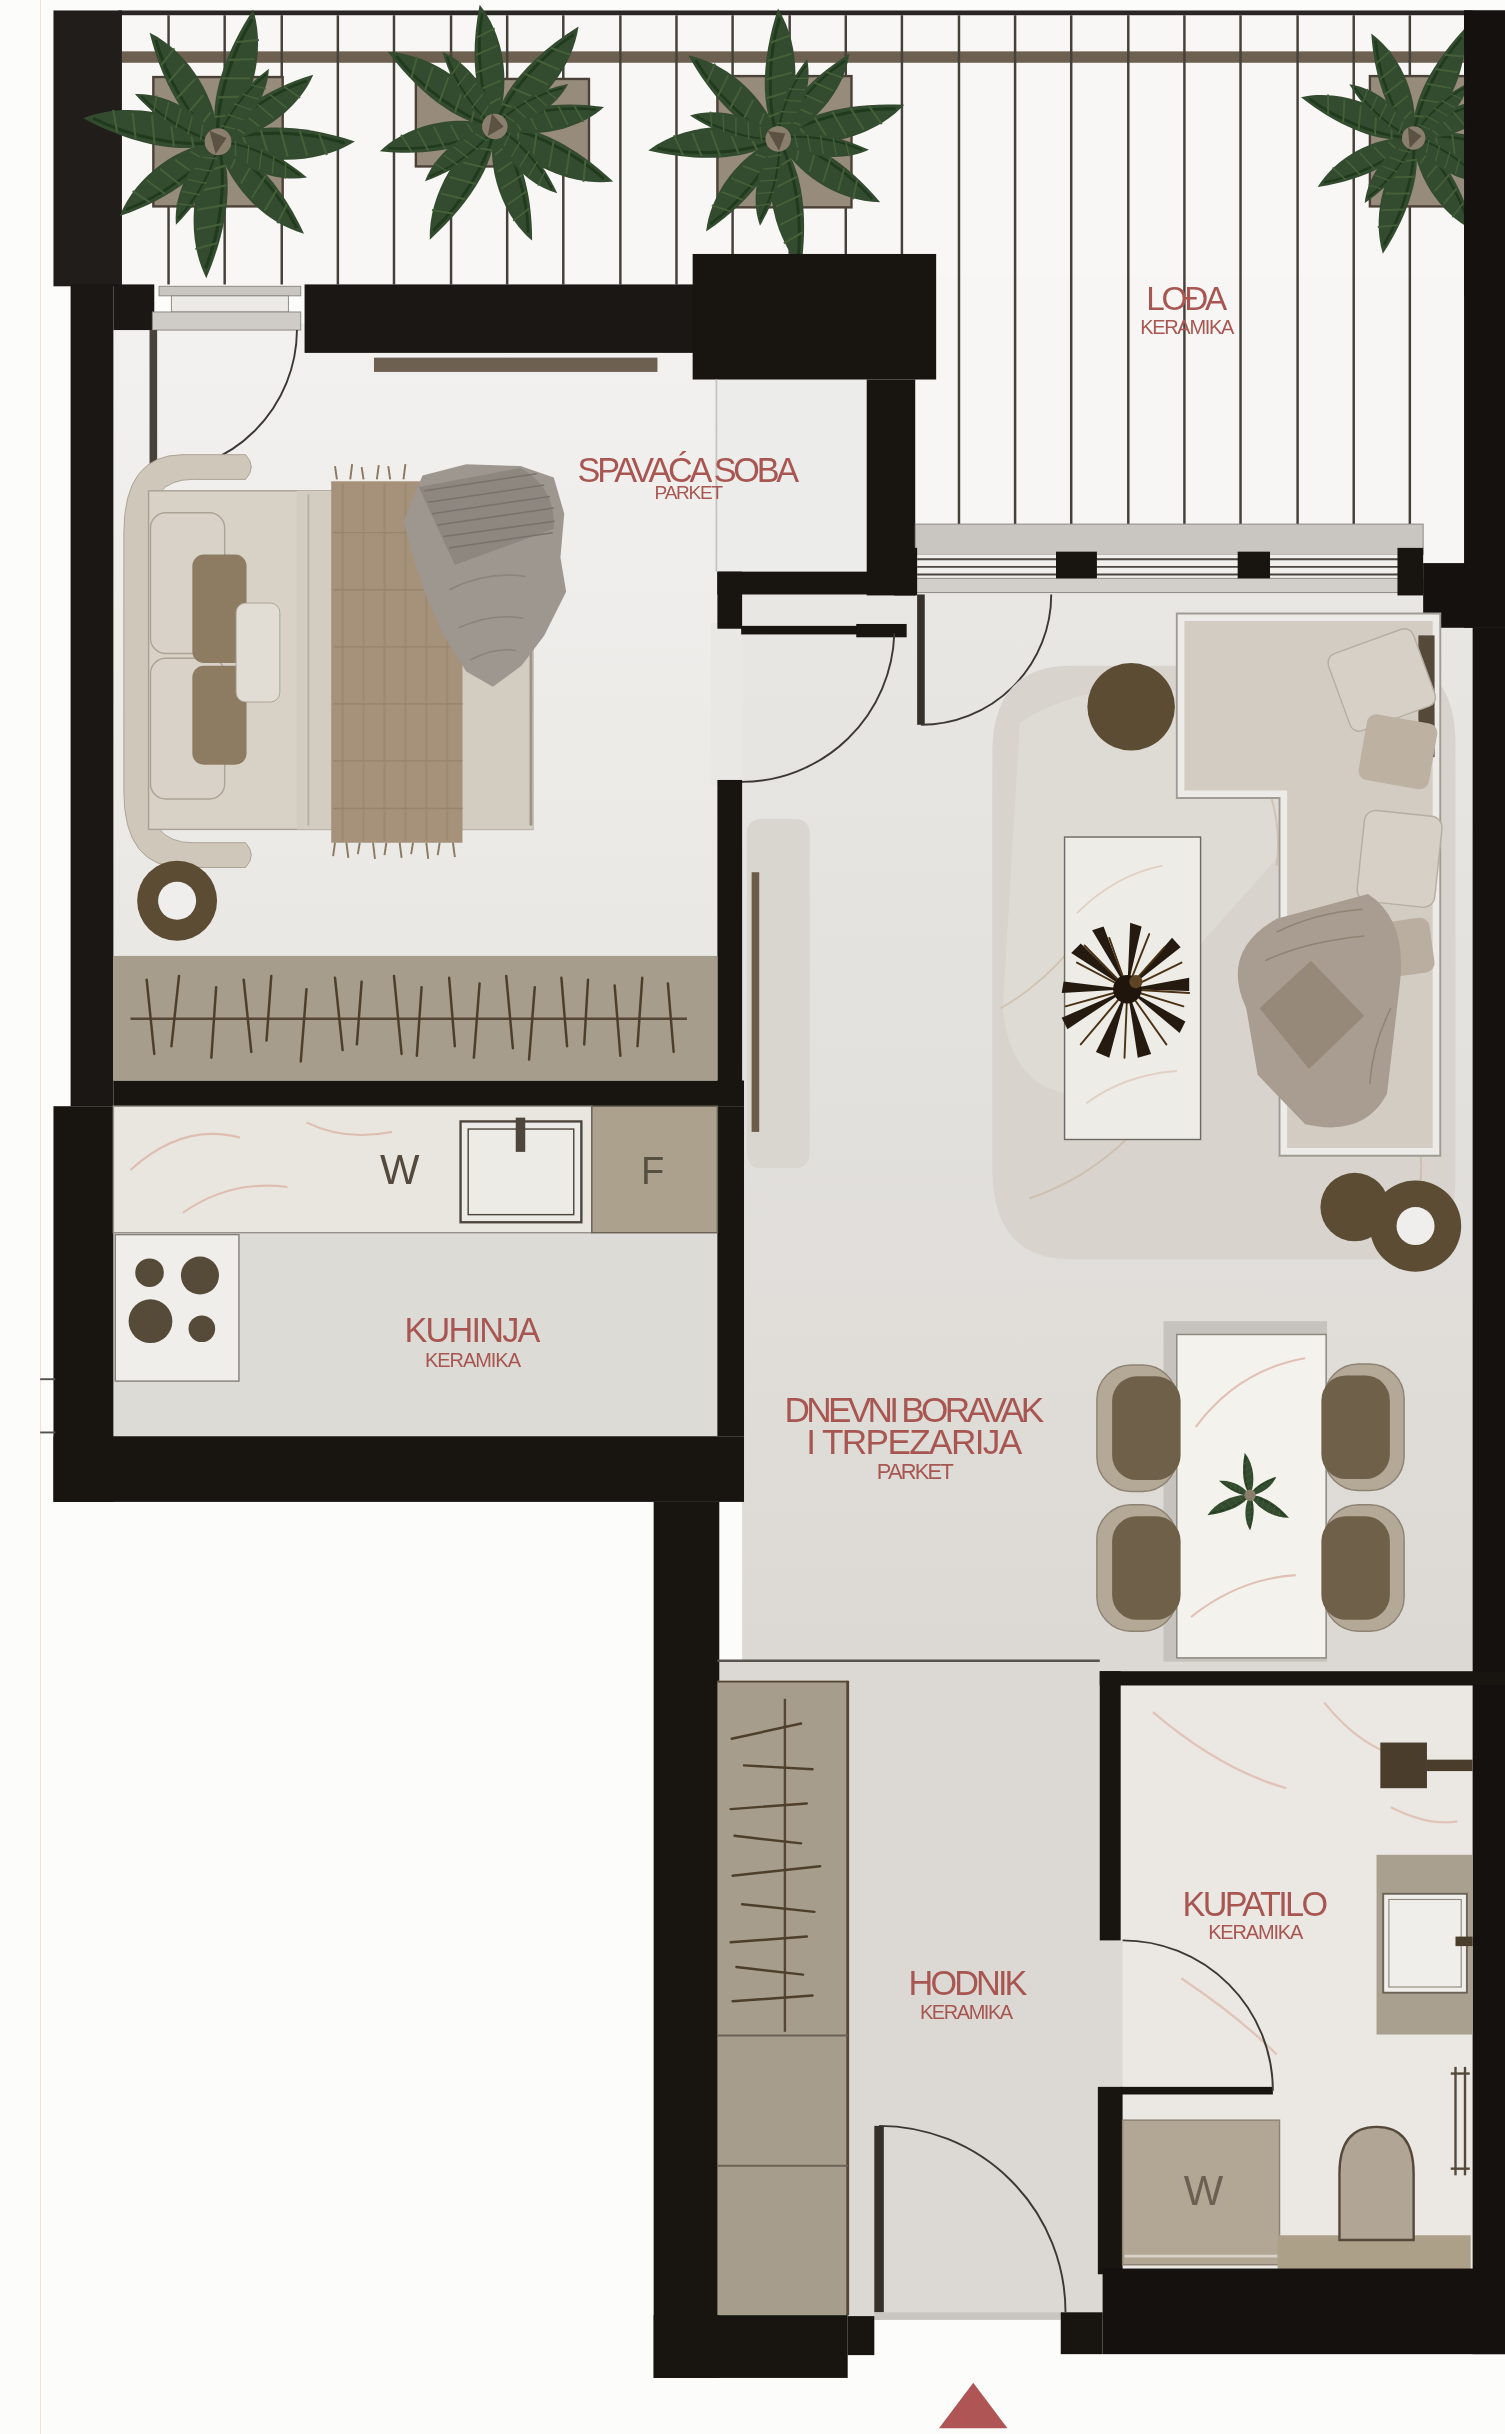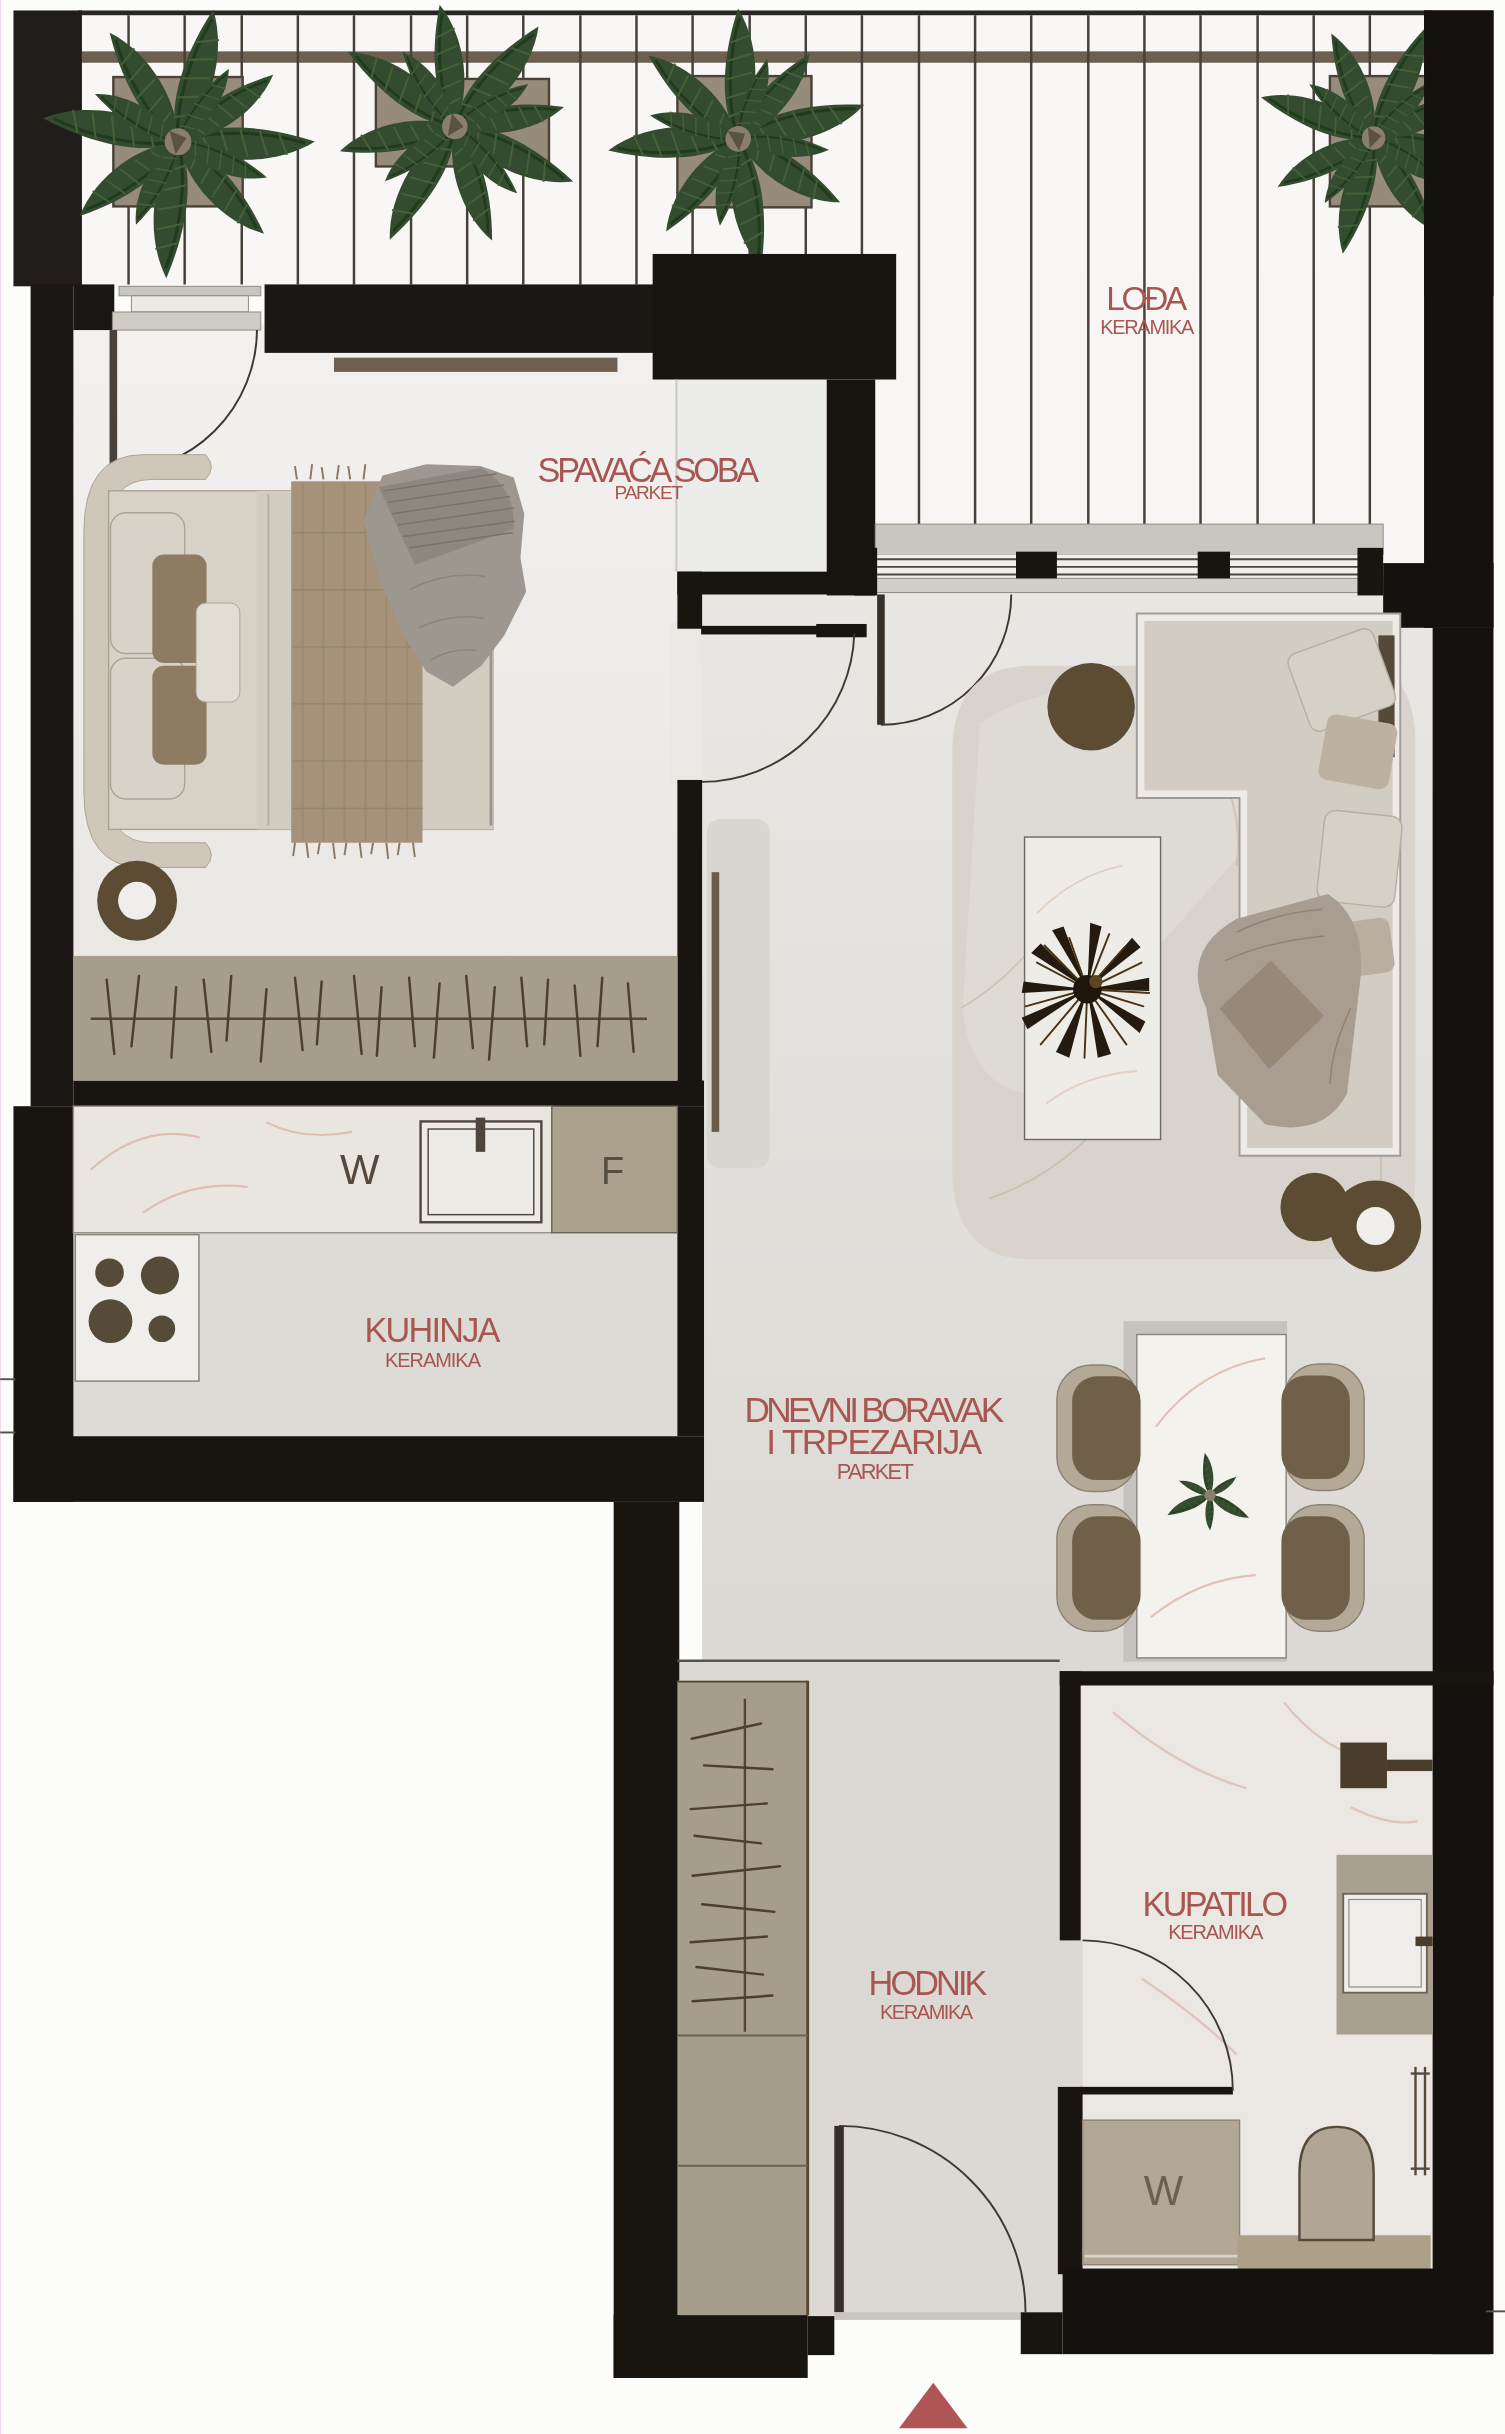--- a/index.html
+++ b/index.html
@@ -1,17 +1,17 @@
 <!DOCTYPE html>
 <html style="font-size:15px"><head>
 <meta charset="utf-8">
 <style>
   html,body{margin:0;padding:0;background:#fcfcfb;}
-  #plan{position:relative;width:1448px;height:2435px;background:#a21caf;
-        font-family:"Liberation Sans",sans-serif;}
+  #plan{position:relative;width:1448px;height:2435px;background:#c2410c;
+        font-family:"Liberation Sans",sans-serif;margin-left:40px;}
   svg{position:absolute;top:0;left:0;}
   text{font-family:"Liberation Sans",sans-serif;}
 </style>
 </head>
 <body>
 <div id="plan">
 <svg width="1506" height="2435" viewBox="0 0 1583 2560">
 <defs>
   <linearGradient id="gBed" x1="0" y1="0" x2="0" y2="1">
     <stop offset="0" stop-color="#f2f1ef"></stop>

